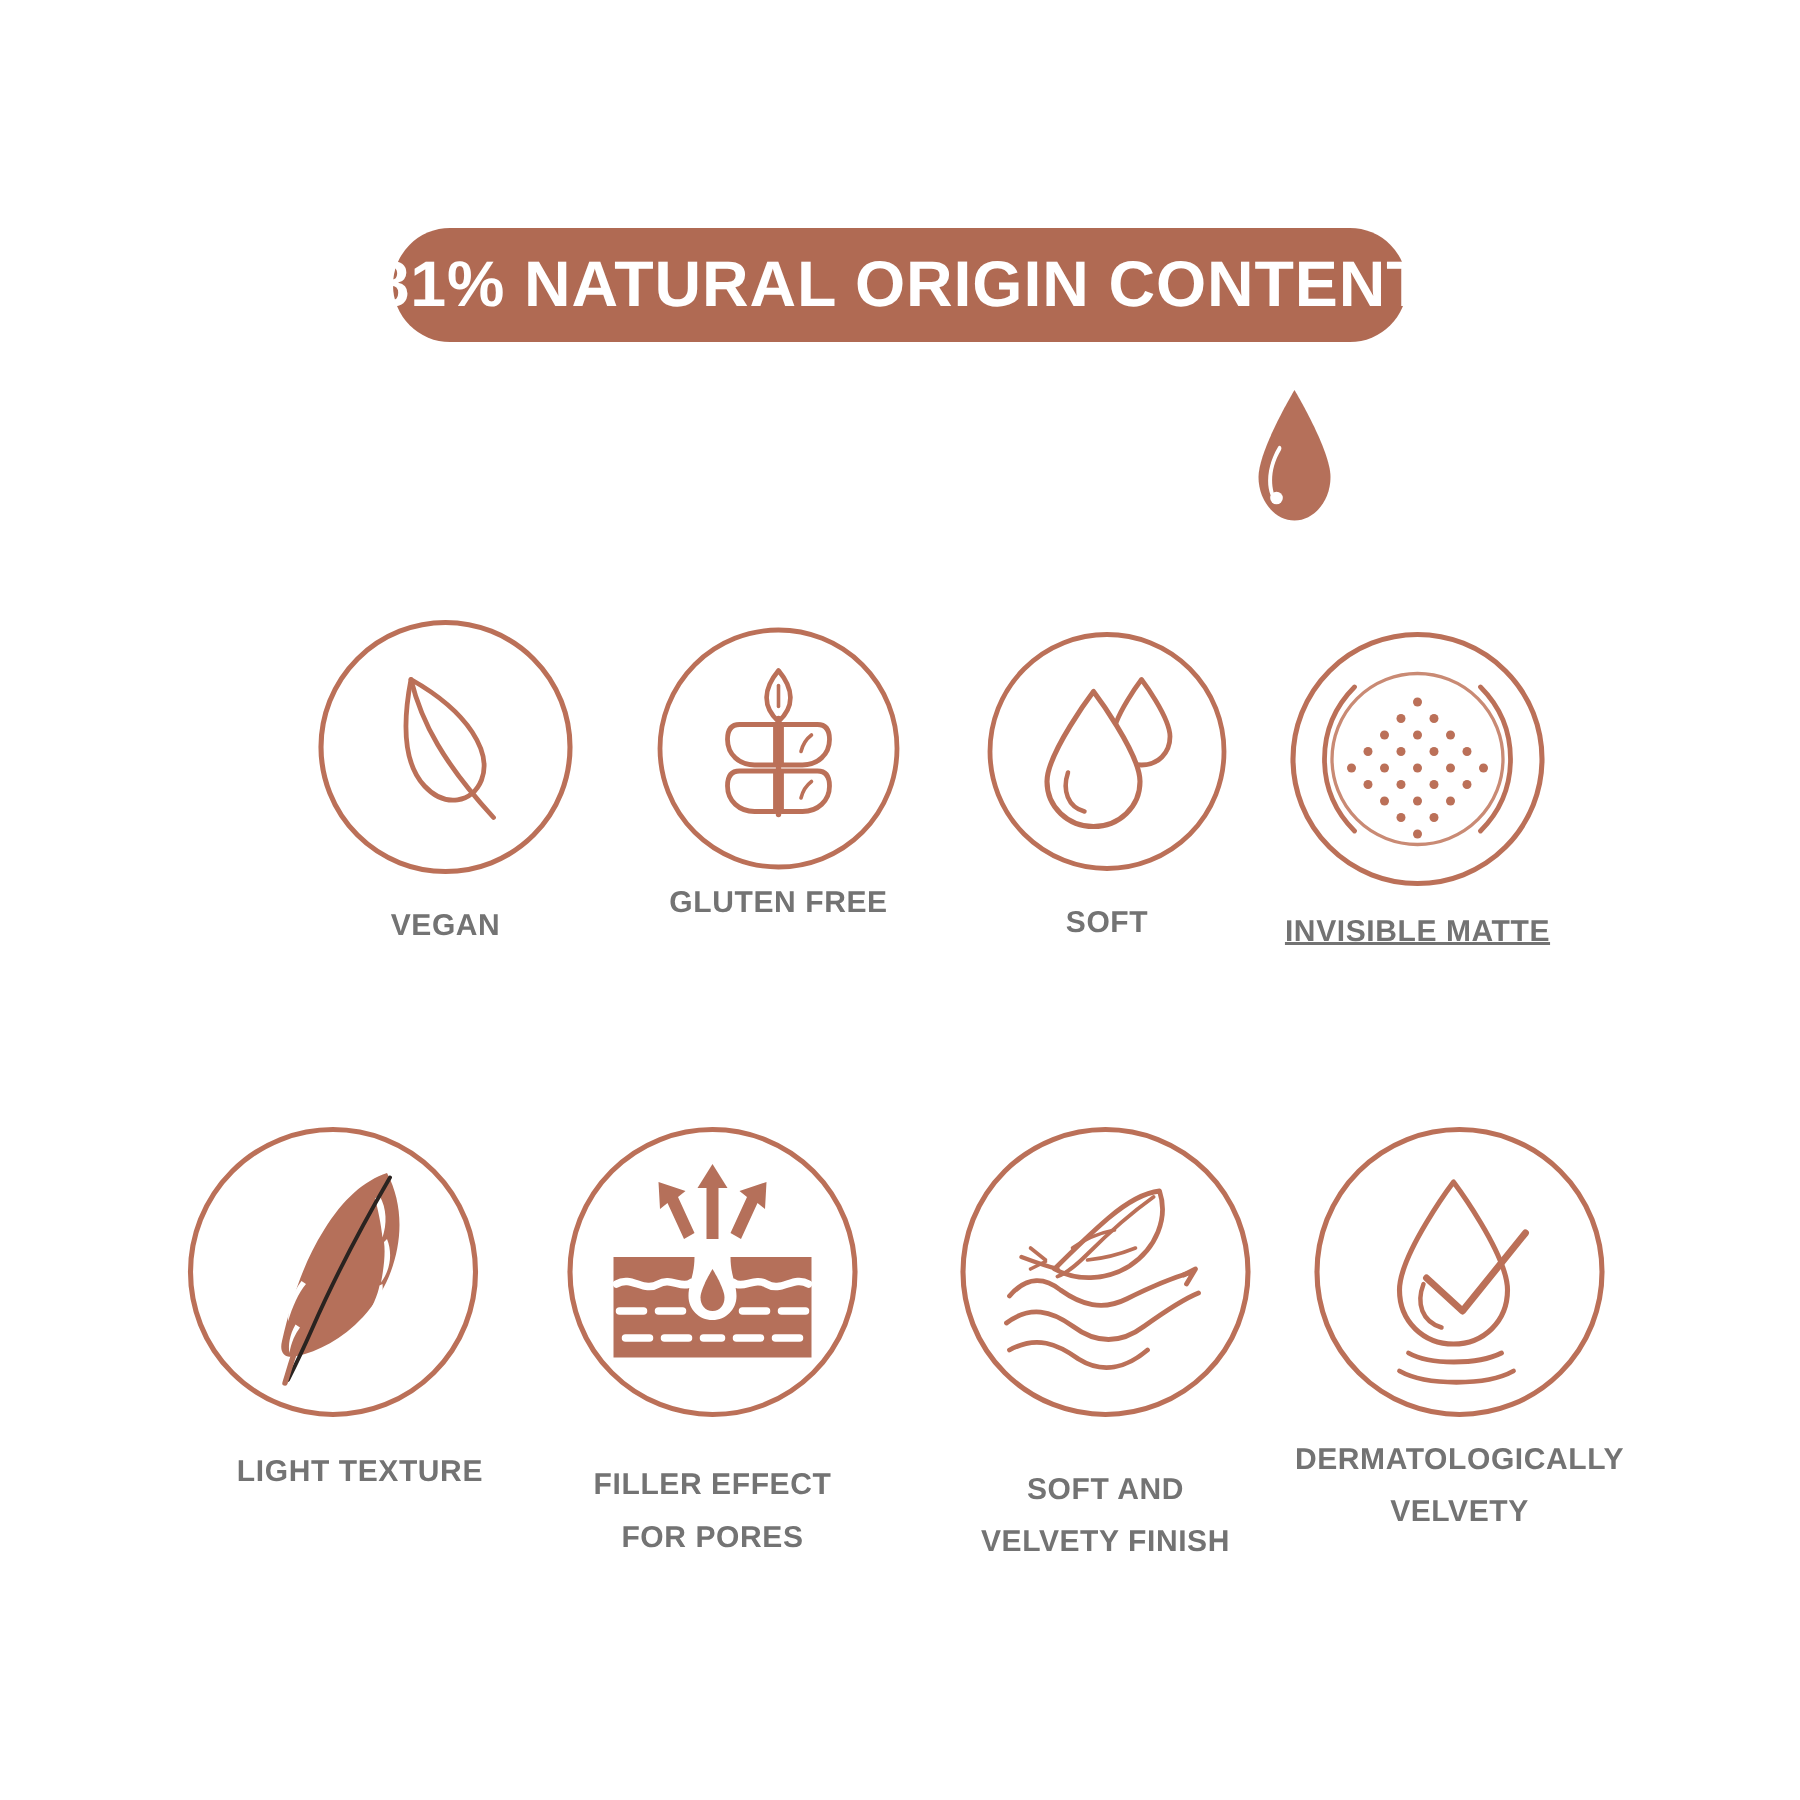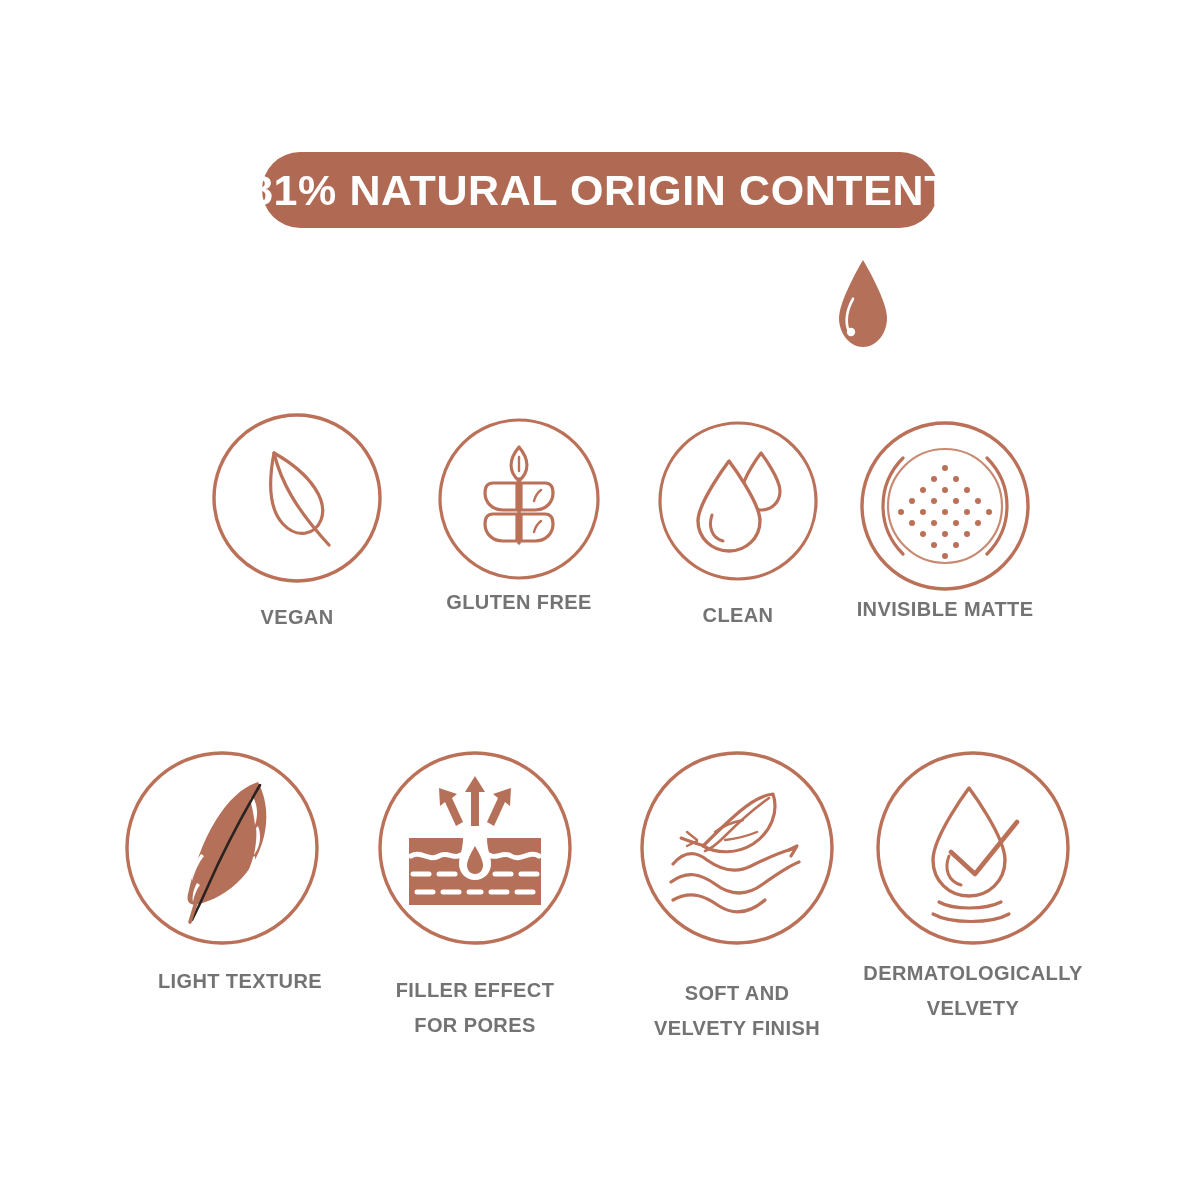--- a/index.html
+++ b/index.html
@@ -143,21 +143,21 @@
         <svg width="162" height="162" viewBox="0 0 162 162">
           <circle cx="81" cy="81" r="78" fill="none" stroke="#bb7058" stroke-width="3.2"></circle>
 
           <path d="M104 33 C104 33 85 58 85 71 C85 82 93 90 104 90 C115 90 123 82 123 71 C123 58 104 33 104 33 Z" fill="#ffffff" stroke="#bb7058" stroke-width="3.2" stroke-linejoin="round"></path>
 
           <path d="M72 41 C72 41 41 82 41 101 C41 118 55 131 72 131 C89 131 103 118 103 101 C103 82 72 41 72 41 Z" fill="#ffffff" stroke="#bb7058" stroke-width="3.4" stroke-linejoin="round"></path>
 
           <path d="M55 95 C51 107 55 118 66 121" fill="none" stroke="#bb7058" stroke-width="3" stroke-linecap="round"></path>
         </svg>
       </div>
-      <div class="label" style="margin-top:16px;">CLEAN</div>
+      <div class="label" style="margin-top:16px;">SOFT</div>
     </div>
 
     <div class="cell" style="left:845px; top:8px; width:200px;">
       <div class="circle-wrap" style="width:172px;height:172px;">
         <svg width="172" height="172" viewBox="0 0 172 172">
           <circle cx="86" cy="86" r="83" fill="none" stroke="#bb7058" stroke-width="3.4"></circle>
           <circle cx="86" cy="86" r="57" fill="none" stroke="#c98a74" stroke-width="2.2"></circle>
           <path d="M44 38 C30 52 24 68 24 86 C24 104 30 120 44 134" fill="none" stroke="#bb7058" stroke-width="3.2" stroke-linecap="round"></path>
           <path d="M128 38 C142 52 148 68 148 86 C148 104 142 120 128 134" fill="none" stroke="#bb7058" stroke-width="3.2" stroke-linecap="round"></path>
           <g fill="#bb7058">
@@ -191,21 +191,21 @@
               <circle cx="86" cy="114" r="3"></circle>
               <circle cx="108" cy="114" r="3"></circle>
 
             <circle cx="75" cy="125" r="3"></circle>
               <circle cx="97" cy="125" r="3"></circle>
 
             <circle cx="86" cy="136" r="3"></circle>
           </g>
         </svg>
       </div>
-      <div class="label" style="">INVISIBLE MATTE</div>
+      <div class="label" style="margin-top:12px;text-decoration:underline;">INVISIBLE MATTE</div>
     </div>
 
   </div>
 
   <div class="row" id="row2">
 
     <div class="cell" style="left:122px; top:8px; width:200px;text-align:right;">
       <div class="circle-wrap" style="width:196px;height:196px;">
         <svg width="196" height="196" viewBox="0 0 196 196">
           <circle cx="98" cy="98" r="95" fill="none" stroke="#bb7058" stroke-width="3.4"></circle>

